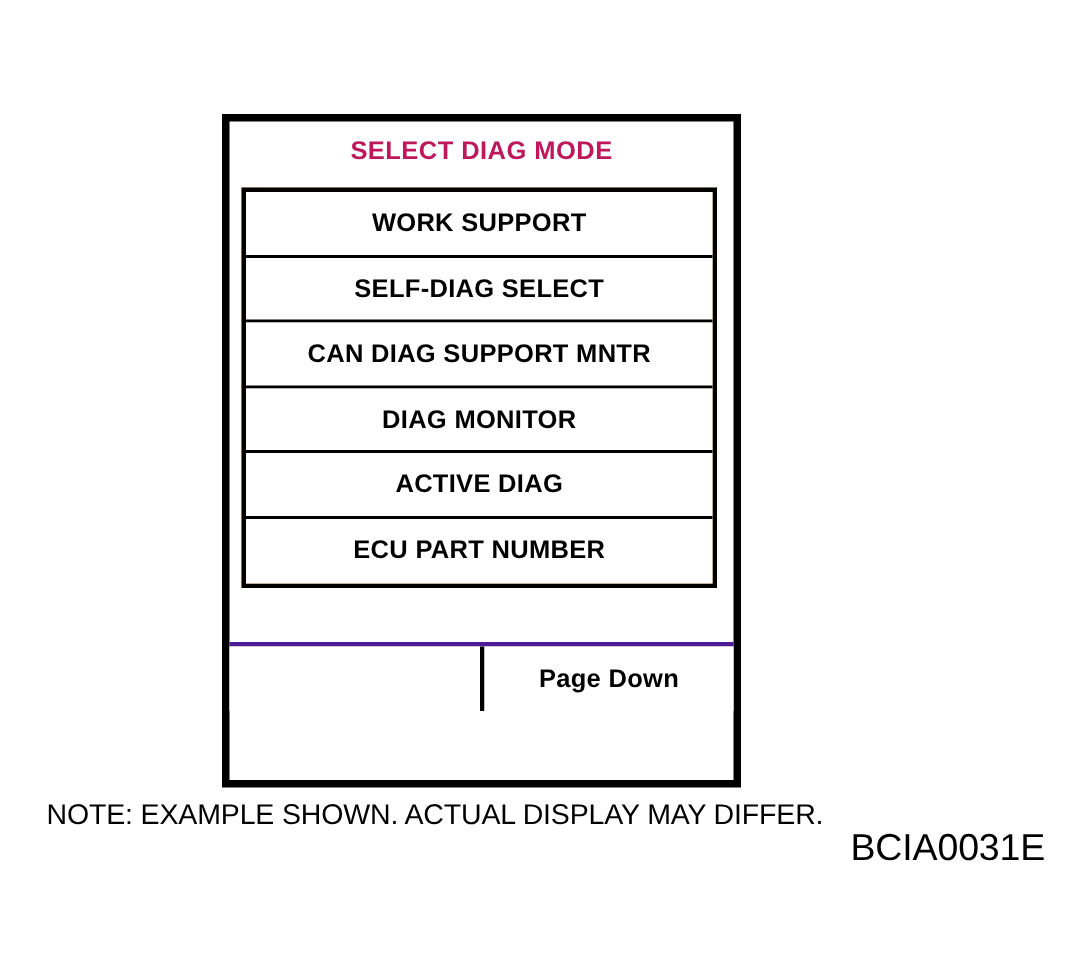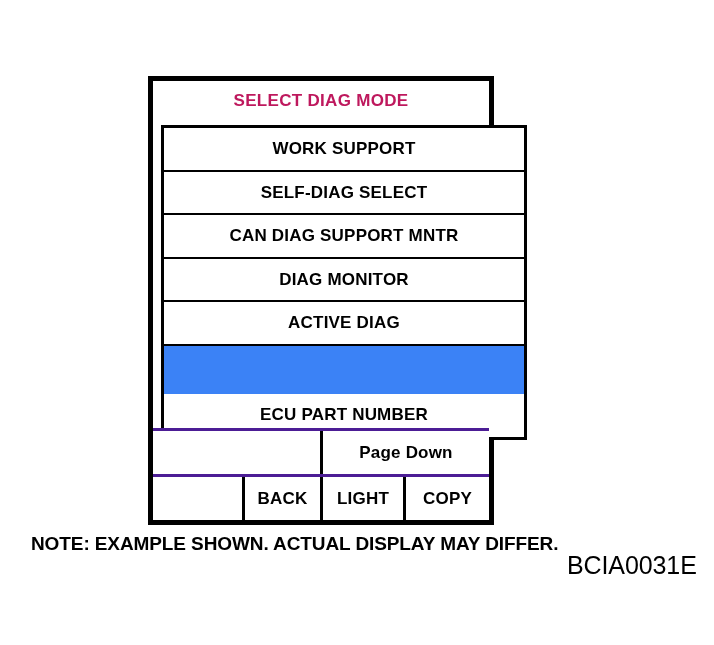--- a/index.html
+++ b/index.html
@@ -41,40 +41,39 @@
     letter-spacing: 0.3px;
     line-height: 28px;
     color: #be185d;
   }
 
   
   #menu-box {
     position: absolute;
     left: 8px;
     top: 44px;
-    width: 366px;
+    width: 317px;
     box-sizing: border-box;
     border: 3px solid #000000;
-    background: #3b82f6;
+    background: #fdba74;
   }
   .menu-row {
     box-sizing: border-box;
     height: 43.5px;
     line-height: 41px;
     text-align: center;
     font-size: 17px;
     font-weight: bold;
     letter-spacing: 0.2px;
     border-bottom: 2px solid #000000;
     background: #ffffff;
     color: #000000;
   }
   .menu-row:last-child {
     border-bottom: none;
-    margin-top: 48px;
   }
 
   
   #softkey-bar {
     position: absolute;
     left: 0px;
     bottom: 0px;
     width: 336px;
     height: 92px;
     box-sizing: border-box;
@@ -111,21 +110,21 @@
   .softkey-cell.mixed-case {
     font-weight: bold;
   }
 
   
   #note-text {
     position: absolute;
     left: 31px;
     top: 533px;
     font-size: 19px;
-    font-weight: bold;
+    font-weight: normal;
     letter-spacing: -0.1px;
     white-space: nowrap;
     color: #000000;
   }
   #figure-code {
     position: absolute;
     left: 567px;
     top: 551px;
     font-size: 25px;
     font-weight: normal;
@@ -150,25 +149,19 @@
     <div class="menu-row">ECU PART NUMBER</div>
   </div>
 
   <div id="softkey-bar">
 
     <div class="softkey-row">
       <div class="softkey-cell sk-w1"></div>
       <div class="softkey-cell sk-w2 mixed-case">Page Down</div>
     </div>
 
-    <div class="softkey-row">
-      <div class="softkey-cell sk-w3"></div>
-      <div class="softkey-cell sk-w4">BACK</div>
-      <div class="softkey-cell sk-w5">LIGHT</div>
-      <div class="softkey-cell sk-w6">COPY</div>
-    </div>
 
   </div>
 </div>
 
 <div id="note-text">NOTE: EXAMPLE SHOWN. ACTUAL DISPLAY MAY DIFFER.</div>
 
 <div id="figure-code">BCIA0031E</div>
 
 </body></html>

